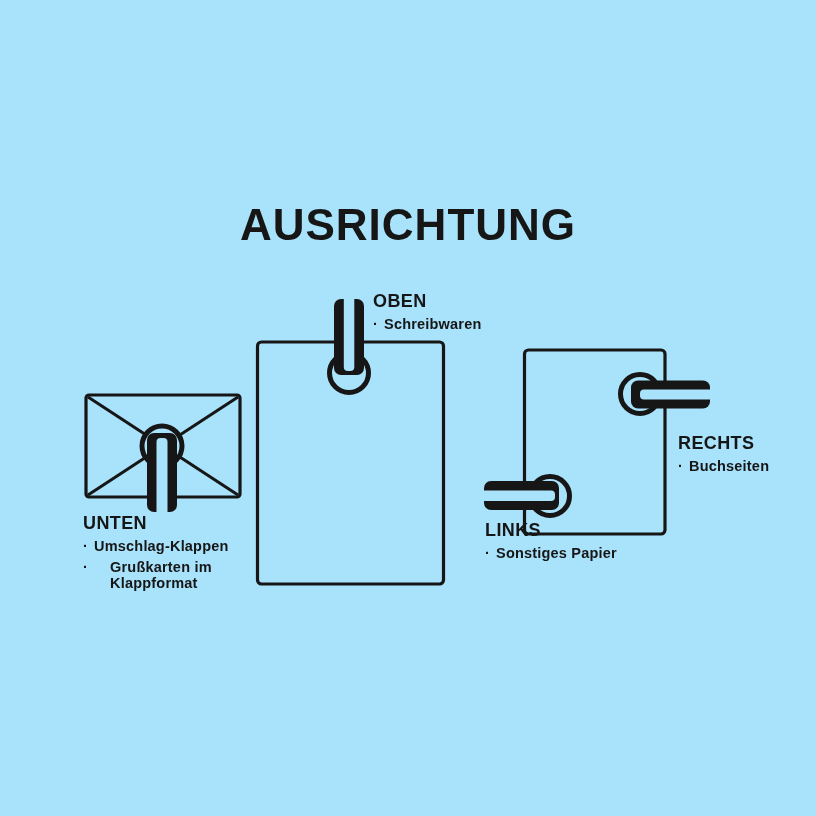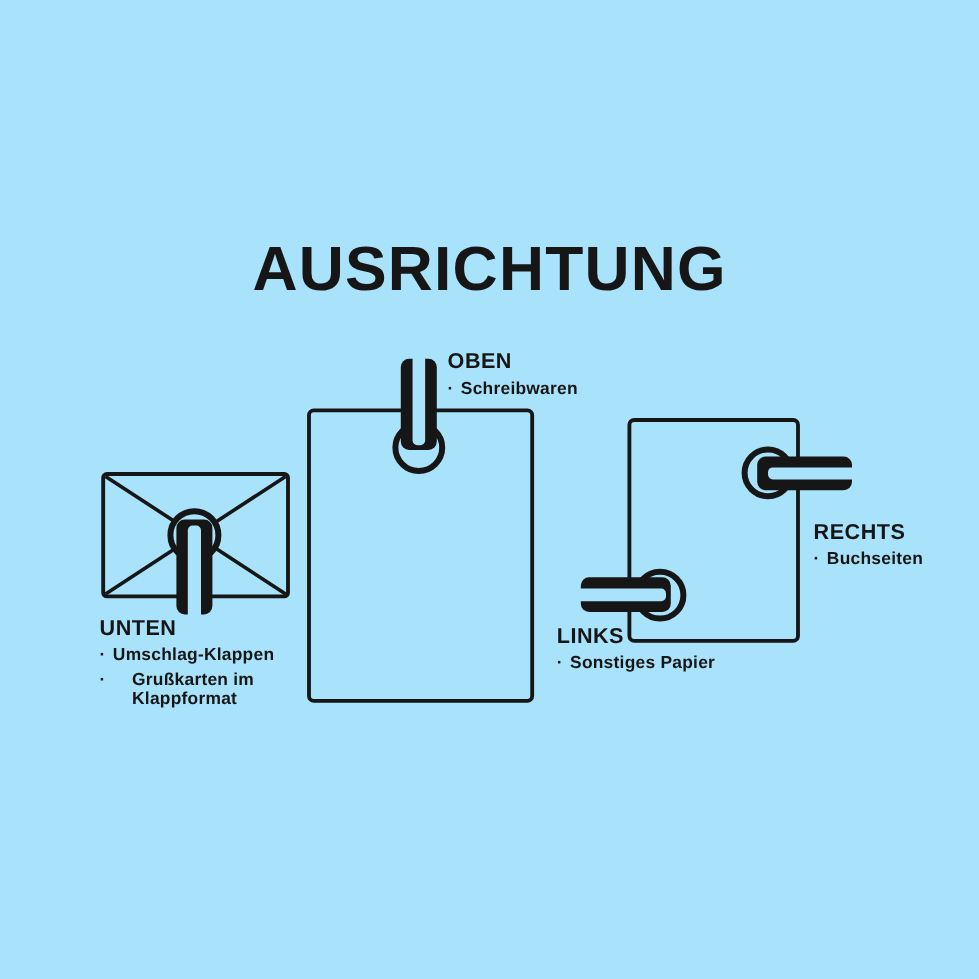--- a/index.html
+++ b/index.html
@@ -7,21 +7,21 @@
     --ink:#161616;
   }
   html,body{margin:0;padding:0;}
   body{background:var(--background);font-family:"Liberation Sans",sans-serif;}
   .canvas{
     position:relative;width:816px;height:816px;background:var(--background);
     overflow:hidden;color:var(--ink);
   }
   .title{
     position:absolute;left:0;top:201px;width:816px;text-align:center;
-    font-size:52px;line-height:48px;font-weight:800;letter-spacing:1px;
+    font-size:44px;line-height:48px;font-weight:800;letter-spacing:1px;
     color:var(--ink);
   }
   svg.diagram{position:absolute;left:0;top:0;}
   .ink-stroke{fill:none;stroke:var(--ink);}
   .ink-fill{fill:var(--ink);}
   .bg-fill{fill:var(--background);}
   .circle-stroke{fill:var(--background);stroke:var(--ink);stroke-width:5;}
   .label-block{position:absolute;}
   .section-label{
     font-size:18px;line-height:22px;font-weight:700;letter-spacing:0.4px;
@@ -97,21 +97,21 @@
     <div class="bullet">
       <span class="dot">·</span>
       <span class="txt">Umschlag-Klappen</span>
     </div>
     <div class="bullet">
       <span class="dot">·</span>
       <span class="txt wrap-narrow">Grußkarten im Klappformat</span>
     </div>
   </div>
 
-  <div class="label-block" style="left:464px;top:519px;">
+  <div class="label-block" style="left:485px;top:519px;">
     <div class="section-label">LINKS</div>
     <div class="bullet">
       <span class="dot">·</span>
       <span class="txt">Sonstiges Papier</span>
     </div>
   </div>
 
   <div class="label-block" style="left:678px;top:432px;">
     <div class="section-label">RECHTS</div>
     <div class="bullet">

